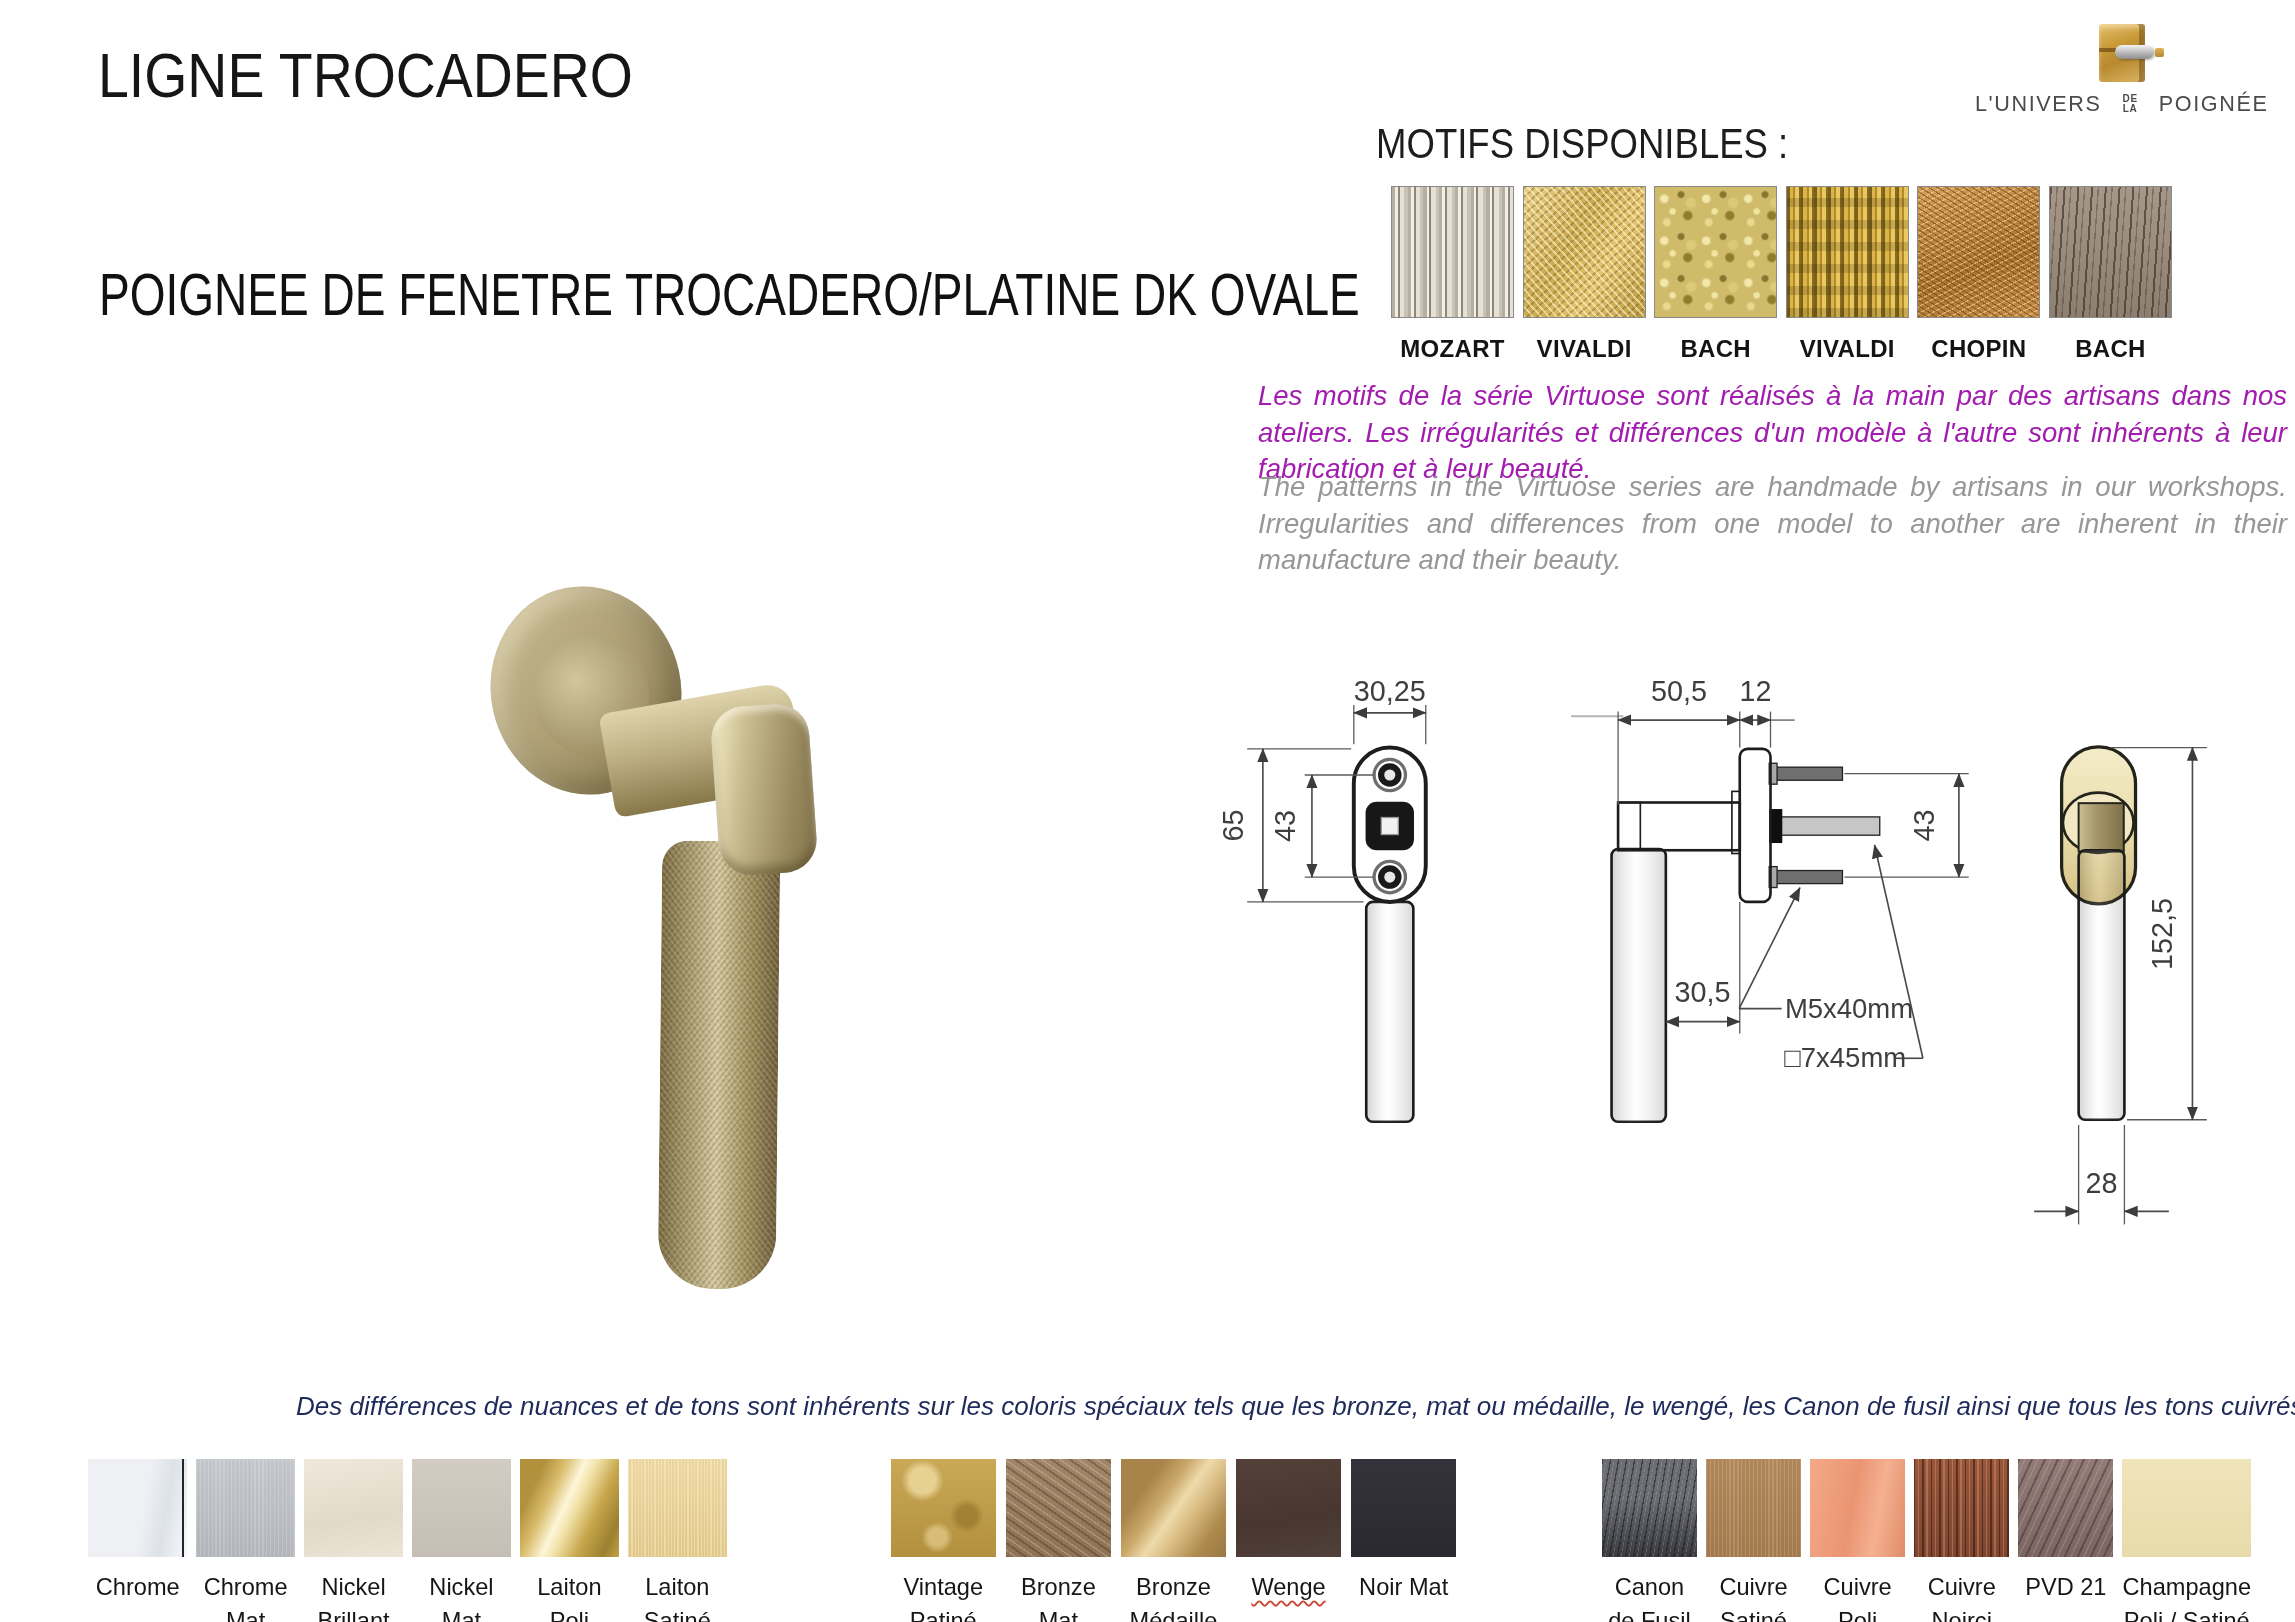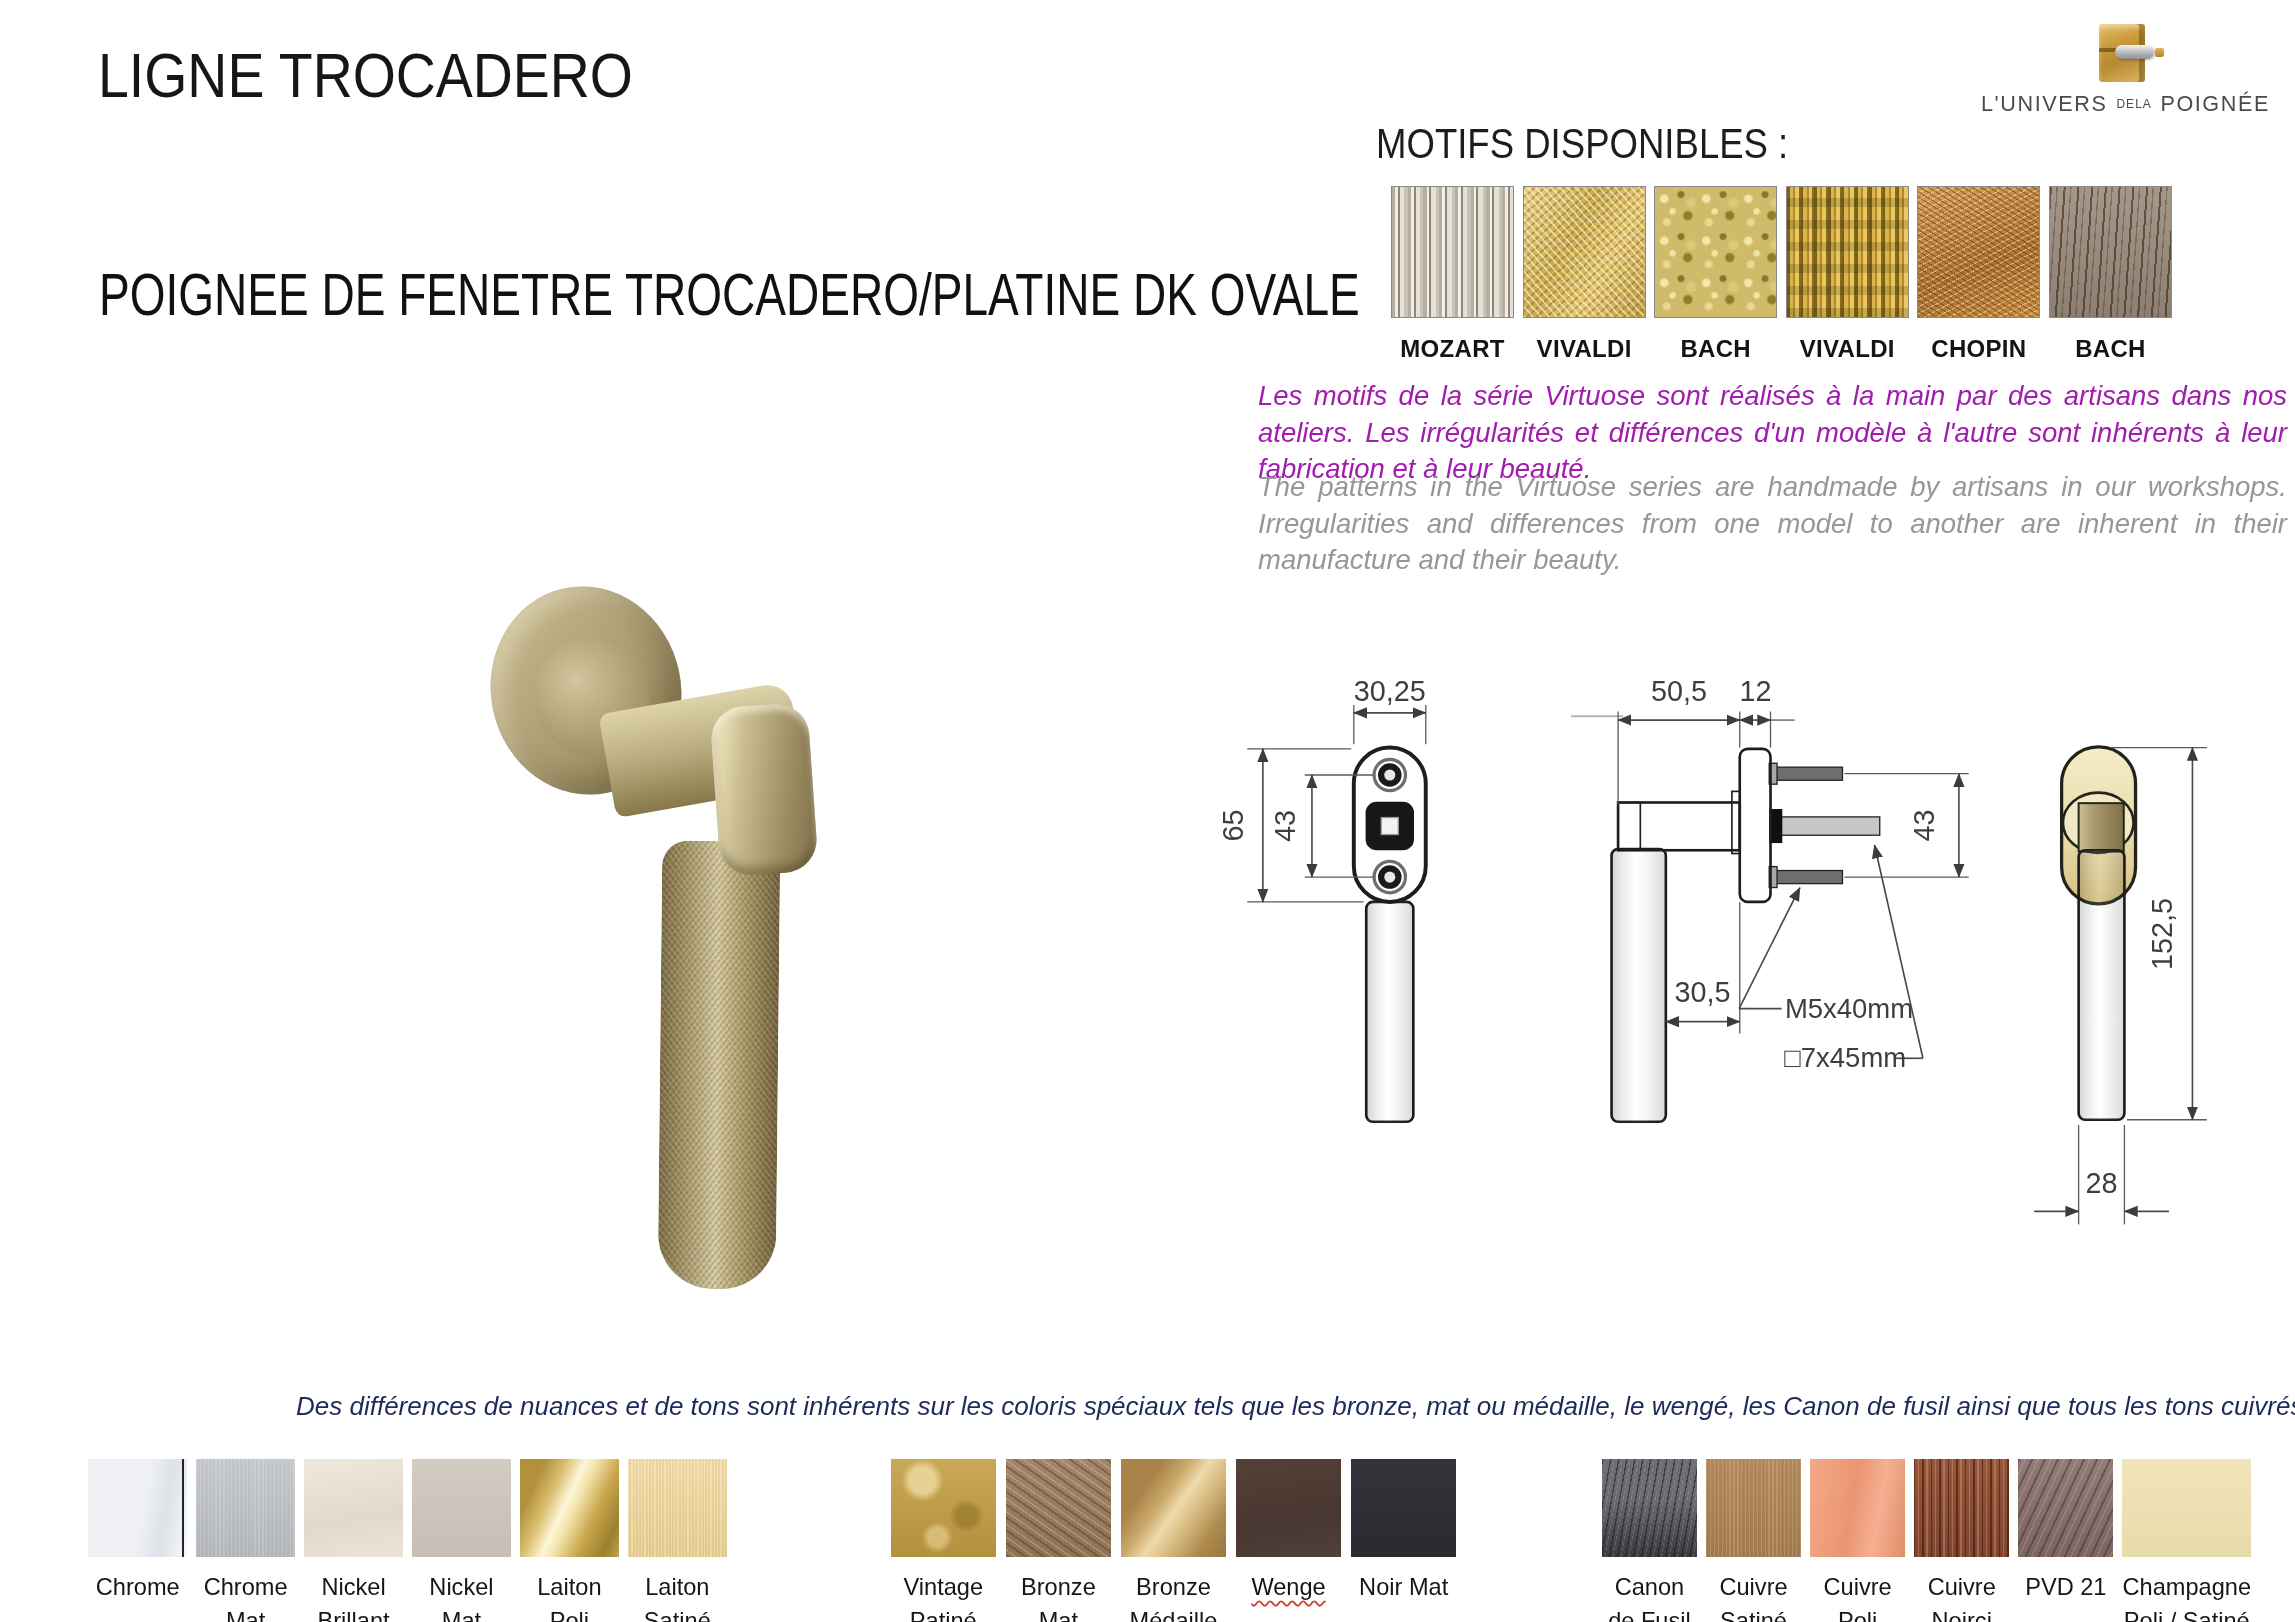--- a/index.html
+++ b/index.html
@@ -19,23 +19,23 @@
   }
   
   .logo-mark{left:2099px;top:24px;width:46px;height:58px;border-radius:3.3px;
     background:linear-gradient(160deg,#e3bd6d 0%,#c99a38 35%,#b8892f 60%,#dcb463 100%);
     box-shadow:inset -5.9px 0 0 rgba(90,60,10,.45), inset 0 3.9px 5.2px rgba(255,240,200,.5);}
   .logo-mark .seam{position:absolute;left:0;top:23.6px;width:17px;height:4.6px;background:rgba(80,52,8,.55);}
   .logo-mark .lever{position:absolute;left:15.7px;top:21px;width:39px;height:13.7px;border-radius:7.2px;
     background:linear-gradient(180deg,#f4f4f4,#b9b9b9 55%,#8f8f8f);box-shadow:1.3px 1.3px 2px rgba(0,0,0,.25);}
   .logo-mark .nub{position:absolute;left:56px;top:23.6px;width:8.5px;height:9.8px;border-radius:2px;
     background:linear-gradient(180deg,#e0b35b,#b5862c);}
-  .logo-text{left:1975px;top:91px;width:301px;display:flex;justify-content:center;align-items:center;gap:9px;
+  .logo-text{left:1975px;top:91px;width:301px;display:flex;justify-content:flex-start;align-items:center;gap:21px;
     font-size:21.6px;letter-spacing:1.6px;color:#4b4b4b;white-space:nowrap;}
-  .logo-text .stack{display:flex;line-height:1;font-size:12px;letter-spacing:0.7px;text-align:center;gap:0.7px;}
+  .logo-text .stack{display:flex;flex-direction:column;line-height:1;font-size:10px;letter-spacing:0.7px;text-align:center;gap:0.7px;font-weight:bold;}
   
   .motifs-heading{left:1376px;top:119px;font-size:43px;color:#1d1d1d;
     transform:scaleX(.85);transform-origin:left top;white-space:nowrap;}
   .motif-strip{left:1391px;top:186px;width:781px;display:flex;gap:8.5px;}
   .motif{flex:1;display:flex;flex-direction:column;align-items:center;margin:0;}
   .motif-swatch{width:100%;height:132px;border:0.7px solid #8a8a8a;box-sizing:border-box;}
   .motif figcaption{margin-top:17px;font-size:24px;font-weight:bold;color:#141414;letter-spacing:0.3px;}
   .tex-mozart{background:
     repeating-linear-gradient(90deg,#b7aea2 0 3.3px,#f2efe8 3.3px 5.9px,#8f867a 5.9px 7.9px,#e6e1d7 7.9px 12.4px,#c9c2b5 12.4px 15.7px);}
   .tex-berlioz{background-color:#d6b96a;background-image:

